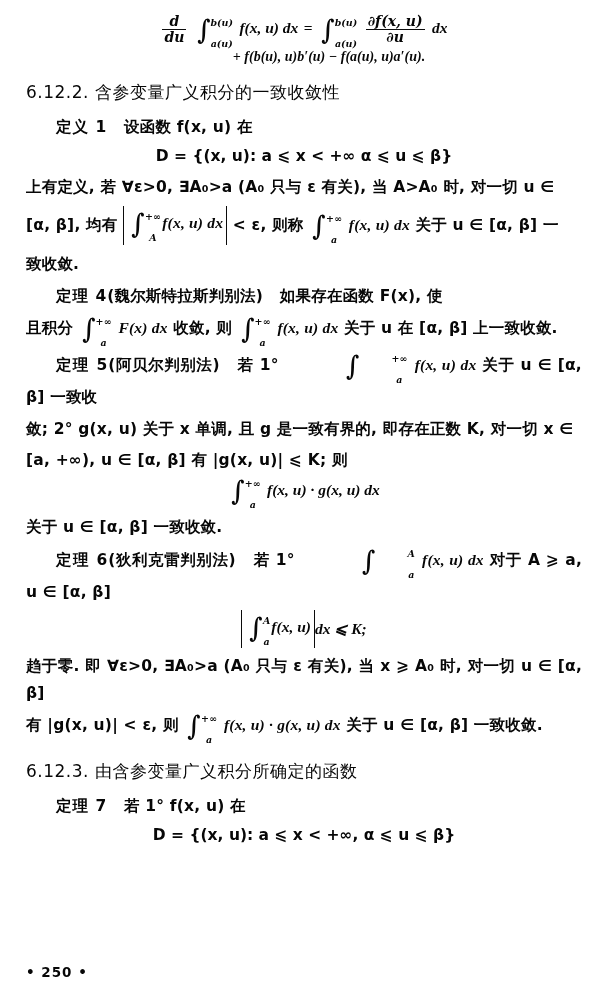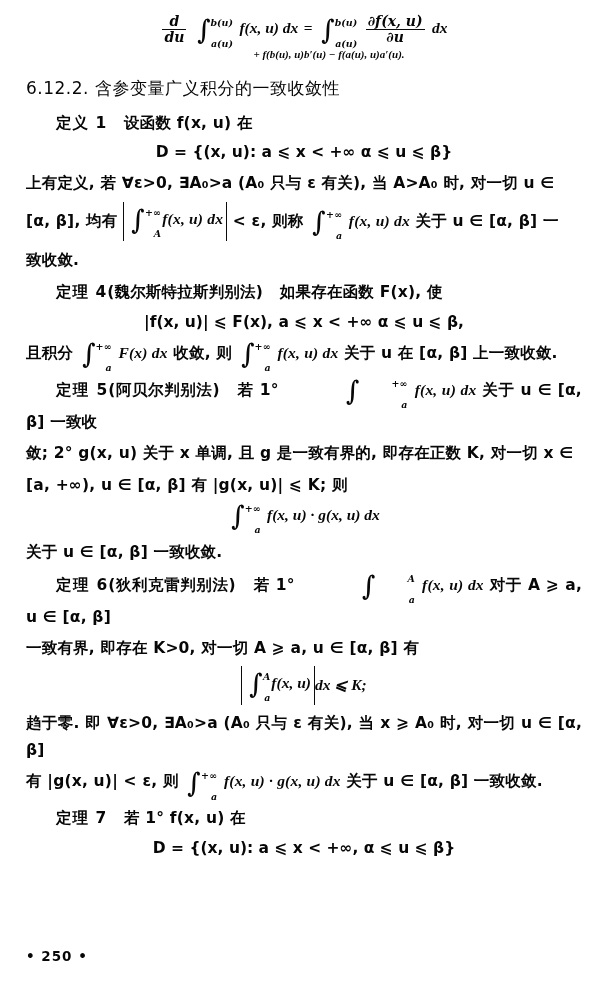--- a/index.html
+++ b/index.html
@@ -106,21 +106,21 @@
     line-height: 0.85;
     display: inline-block;
     transform: scaleX(0.85);
   }
   .intg .lim {
     display: inline-block;
     font-size: 9.5px;
     font-style: italic;
     line-height: 1.05;
     vertical-align: middle;
-    text-align: right;
+    text-align: center;
     margin-left: -1px;
   }
   .intg .lim .up {
     display: block;
     position: relative;
     top: -7px;
   }
   .intg .lim .lo {
     display: block;
     position: relative;
@@ -136,29 +136,29 @@
   }
 
   .eqline {
     text-align: center;
     font-size: 15.5px;
     margin: 6px 0 3px 0;
     font-weight: 600;
   }
   .eqline2 {
     text-align: center;
-    font-size: 11px;
+    font-size: 14px;
     margin: 2px 0 4px 50px;
     font-weight: 600;
   }
 
   .footer {
     position: absolute;
     left: 26px;
-    bottom: 20px;
+    bottom: 4px;
     font-size: 13.5px;
     font-weight: 700;
     letter-spacing: 1px;
   }
   .spaced { letter-spacing: 1px; }
 </style>
 </head>
 <body>
 
 <div class="page">
@@ -205,21 +205,20 @@
       <span class="intg"><span class="sym">∫</span><span class="lim"><span class="up">+∞</span><span class="lo">a</span></span></span>
       <span class="math">f(x, u) dx</span>
       <span>关于 u ∈ [α, β] 一</span>
     </div>
     <div class="para tight">致收敛.</div>
 
     <div class="para indent">
       <span class="thm-label spaced">定理 4</span><span class="thm-label">(魏尔斯特拉斯判别法)</span>
       &nbsp;&nbsp;<span>如果存在函数 F(x), 使</span>
     </div>
-    <div class="center">|f(x, u)| ⩽ F(x),  a ⩽ x &lt; +∞  α ⩽ u ⩽ β,</div>
     <div class="para">
       <span>且积分</span>
       <span class="intg"><span class="sym">∫</span><span class="lim"><span class="up">+∞</span><span class="lo">a</span></span></span>
       <span class="math">F(x) dx</span>
       <span>收敛, 则</span>
       <span class="intg"><span class="sym">∫</span><span class="lim"><span class="up">+∞</span><span class="lo">a</span></span></span>
       <span class="math">f(x, u) dx</span>
       <span>关于 u 在 [α, β] 上一致收敛.</span>
     </div>
 
@@ -238,32 +237,35 @@
     </div>
     <div class="para tight">关于 u ∈ [α, β] 一致收敛.</div>
 
     <div class="para indent">
       <span class="thm-label spaced">定理 6</span><span class="thm-label">(狄利克雷判别法)</span>
       &nbsp;&nbsp;<span>若 1°</span>
       <span class="intg"><span class="sym">∫</span><span class="lim"><span class="up">A</span><span class="lo">a</span></span></span>
       <span class="math">f(x, u) dx</span>
       <span>对于 A ⩾ a, u ∈ [α, β]</span>
     </div>
-    <div class="para">一致有界, 即存在 K&gt;0, 对一切 A ⩾ a, u ∈ [α, β] 有</div>
     <div class="center">
       <span class="absbig"><span class="intg"><span class="sym">∫</span><span class="lim"><span class="up">A</span><span class="lo">a</span></span></span><span class="math">f(x, u)</span></span><span class="math">dx ⩽ K;</span>
     </div>
     <div class="para">趋于零. 即 ∀ε&gt;0, ∃A₀&gt;a (A₀ 只与 ε 有关), 当 x ⩾ A₀ 时, 对一切 u ∈ [α, β]</div>
     <div class="para">
       <span>有 |g(x, u)| &lt; ε,   则</span>
       <span class="intg"><span class="sym">∫</span><span class="lim"><span class="up">+∞</span><span class="lo">a</span></span></span>
       <span class="math">f(x, u) · g(x, u) dx</span>
       <span>关于 u ∈ [α, β] 一致收敛.</span>
     </div>
 
+    <div class="heading">
+      <span>6.12.3.</span>
+      <span>由含参变量广义积分所确定的函数</span>
+    </div>
 
     <div class="para indent">
       <span class="thm-label spaced">定理 7</span>
       &nbsp;&nbsp;<span>若 1° f(x, u) 在</span>
     </div>
     <div class="center">D = {(x, u): a ⩽ x &lt; +∞,  α ⩽ u ⩽ β}</div>
 
   </div>
 
   <div class="footer">• 250 •</div>

